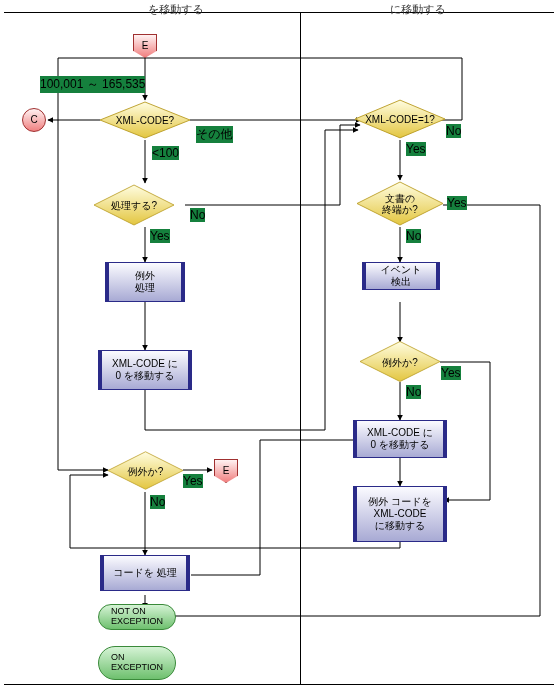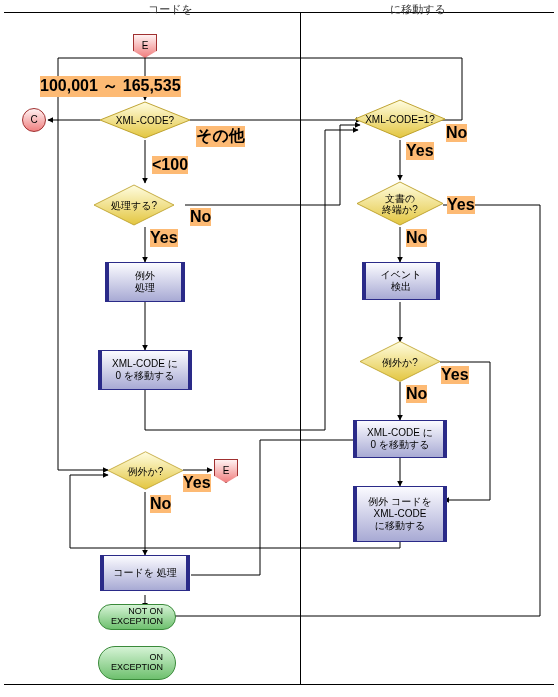--- a/index.html
+++ b/index.html
@@ -86,42 +86,41 @@
   }
   .connector-tag.e {
     clip-path: polygon(0 0, 100% 0, 100% 70%, 50% 100%, 0 70%);
   }
   
   .terminator {
     position: absolute;
     background: linear-gradient(180deg,#d5f3d5,#6ec06e);
     border: 1px solid #3a8a3a;
     border-radius: 50px;
-    text-align: right;
+    text-align: left;
     display: flex;
     align-items: center;
     justify-content: center;
     font-size: 9px;
     line-height: 1.1;
   }
   .edge-label {
     position: absolute;
-    font-size: 16px;
-    background: #fdba74;
-    font-weight: bold;
+    font-size: 12px;
+    background: #15803d;
   }
 </style>
 </head>
 <body>
 
 <div class="divider-h" style="top:12px"></div>
 <div class="divider-h" style="bottom:12px"></div>
 <div class="divider-v" style="left:300px"></div>
 
-<div class="header" style="left:148px">コードを</div>
+<div class="header" style="left:148px">を移動する</div>
 <div class="header" style="left:390px">に移動する</div>
 
 <svg class="connectors" viewBox="0 0 558 697">
   <defs>
     <marker id="arr" viewBox="0 0 10 10" refX="9" refY="5" markerWidth="6" markerHeight="6" orient="auto">
       <path d="M0,0 L10,5 L0,10 z" fill="#000"></path>
     </marker>
     <linearGradient id="diamondG" x1="0" y1="0" x2="0" y2="1">
       <stop offset="0%" stop-color="#fffde0"></stop>
       <stop offset="100%" stop-color="#e3c640"></stop>
@@ -179,21 +178,21 @@
 
 <div class="connector-tag c" style="left:22px; top:108px">C</div>
 
 <div class="diamond" style="left:100px; top:100px; width:90px; height:40px">
   <svg viewBox="0 0 100 40">
       <polygon points="50,0 100,20 50,40 0,20" fill="url(#diamondG)" stroke="#b89a20"></polygon>
     </svg>
   <div class="lbl">XML-CODE?</div>
 </div>
 <div class="edge-label" style="left:196px; top:126px">その他</div>
-<div class="edge-label" style="left:152px; top:156px">&lt;100</div>
+<div class="edge-label" style="left:152px; top:146px">&lt;100</div>
 
 <div class="diamond" style="left:94px; top:183px; width:80px; height:44px">
   <svg viewBox="0 0 100 50">
       <polygon points="50,0 100,25 50,50 0,25" fill="url(#diamondG)" stroke="#b89a20"></polygon>
     </svg>
   <div class="lbl">処理する?</div>
 </div>
 <div class="edge-label" style="left:190px; top:208px">No</div>
 <div class="edge-label" style="left:150px; top:229px">Yes</div>
 
@@ -233,21 +232,21 @@
 <div class="diamond" style="left:357px; top:180px; width:86px; height:47px">
   <svg viewBox="0 0 100 50">
       <polygon points="50,0 100,25 50,50 0,25" fill="url(#diamondG)" stroke="#b89a20"></polygon>
     </svg>
   <div class="lbl" style="white-space:pre">文書の
 終端か?</div>
 </div>
 <div class="edge-label" style="left:447px; top:196px">Yes</div>
 <div class="edge-label" style="left:406px; top:229px">No</div>
 
-<div class="process" style="left:362px; top:262px; width:78px; height:38px; white-space:pre">イベント
+<div class="process" style="left:362px; top:262px; width:78px; height:28px; white-space:pre">イベント
 検出</div>
 
 <div class="diamond" style="left:360px; top:340px; width:80px; height:43px">
   <svg viewBox="0 0 100 50">
       <polygon points="50,0 100,25 50,50 0,25" fill="url(#diamondG)" stroke="#b89a20"></polygon>
     </svg>
   <div class="lbl">例外か?</div>
 </div>
 <div class="edge-label" style="left:441px; top:366px">Yes</div>
 <div class="edge-label" style="left:406px; top:385px">No</div>

